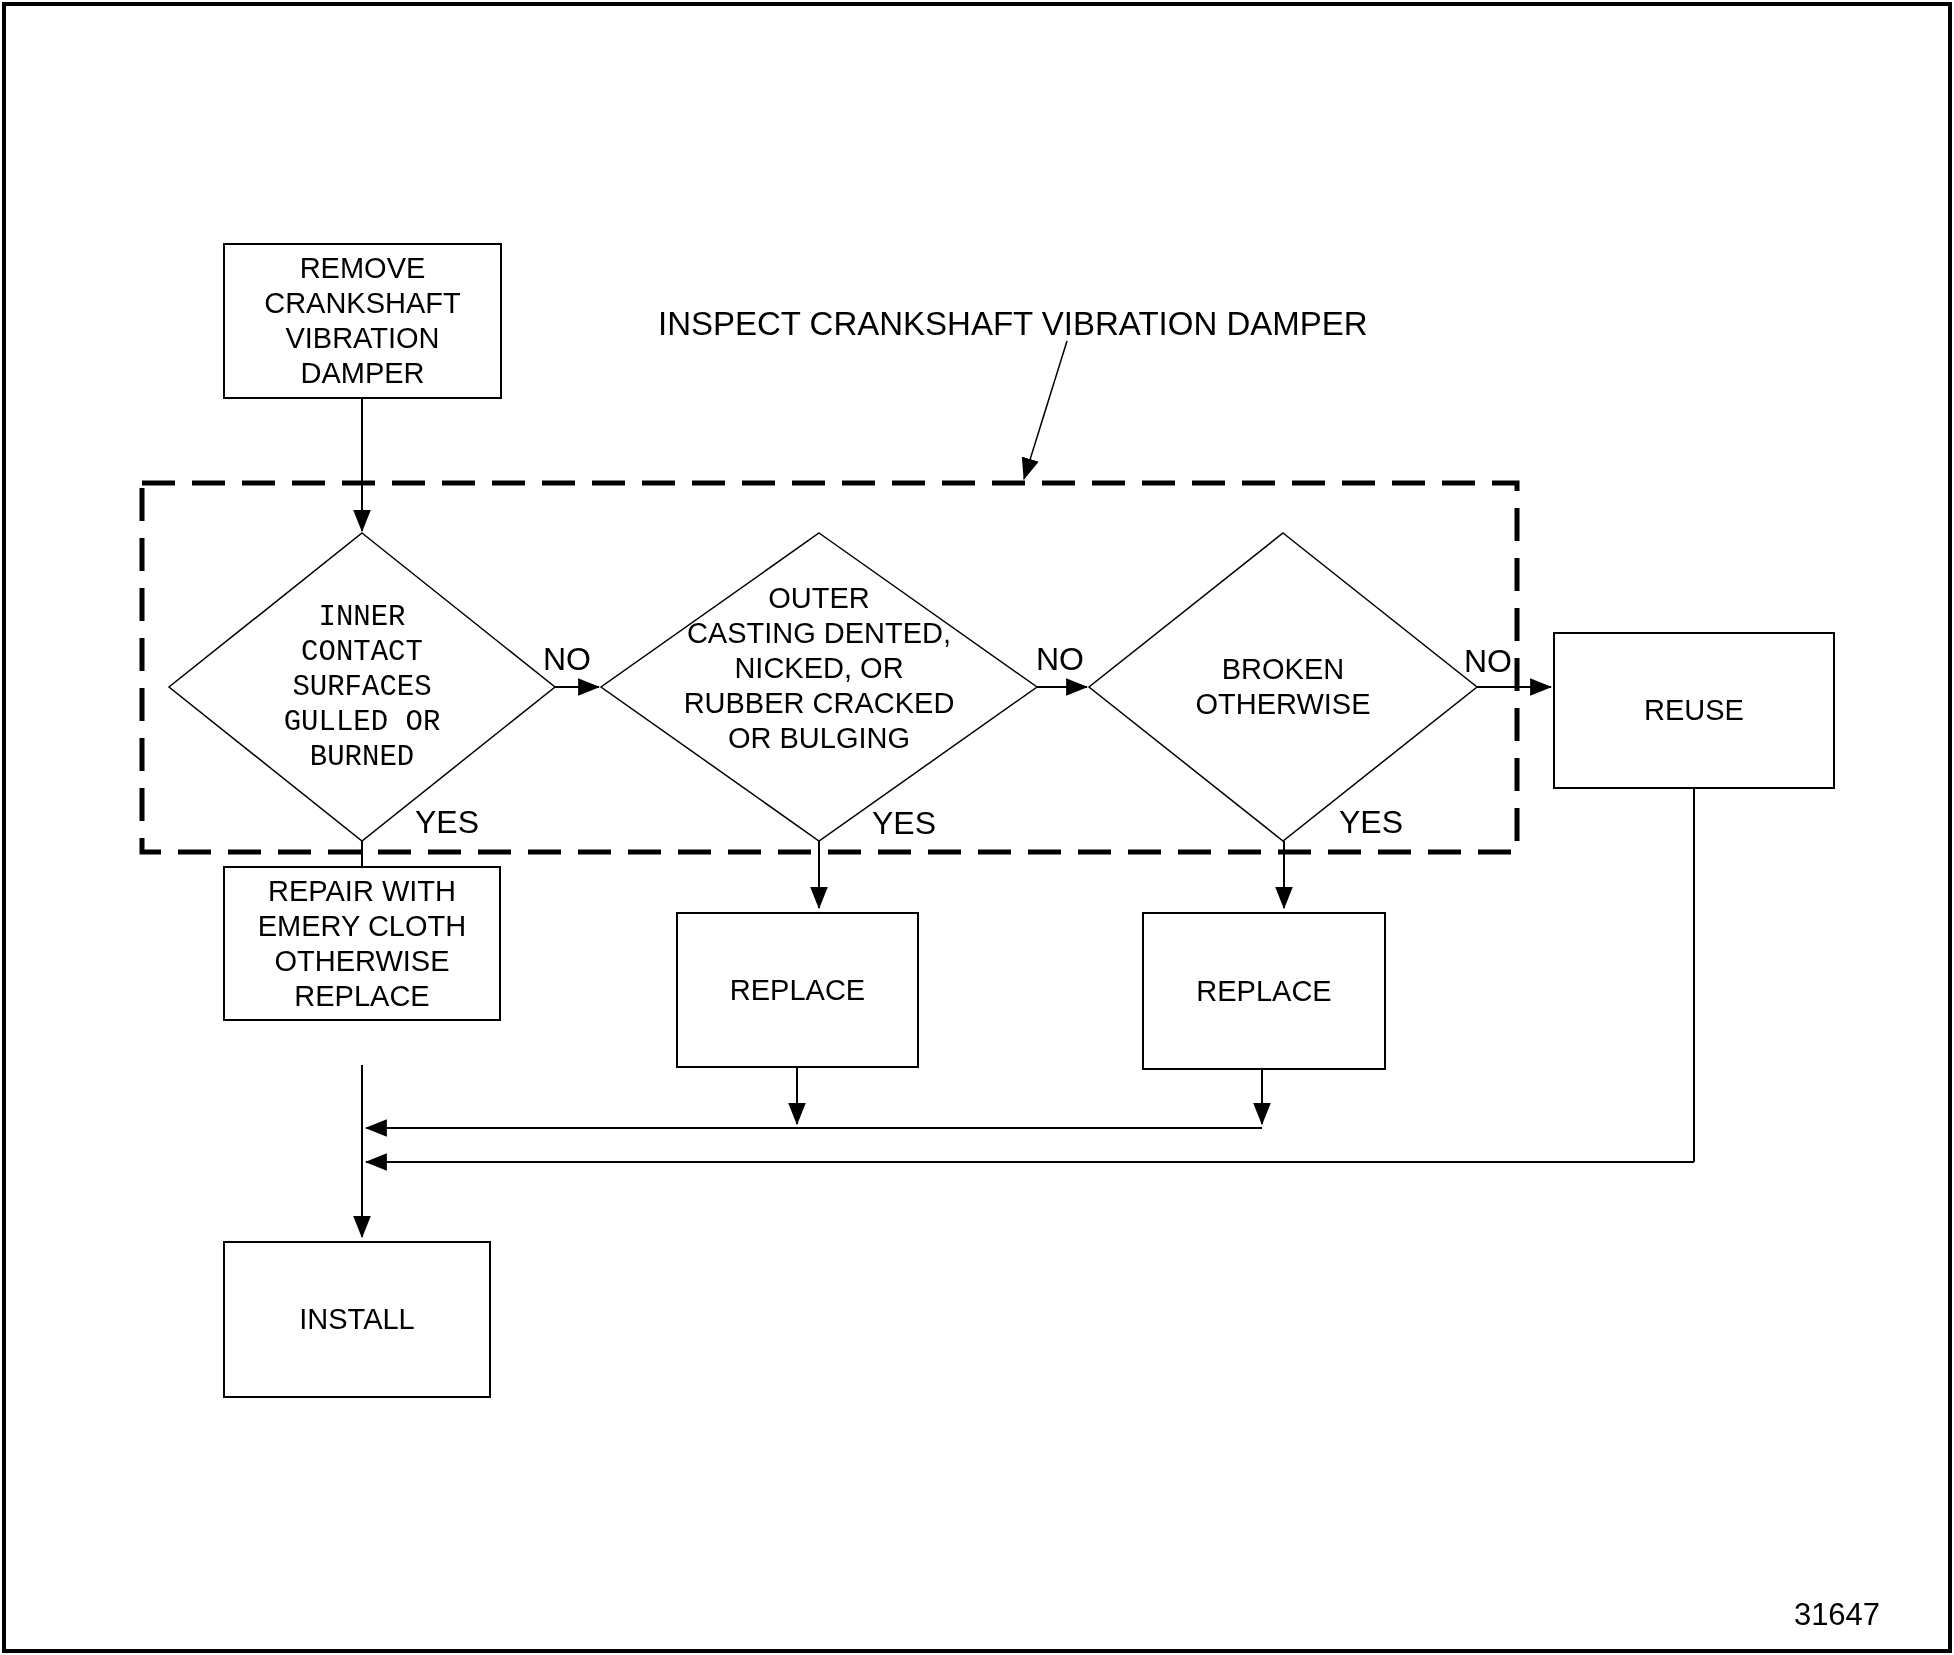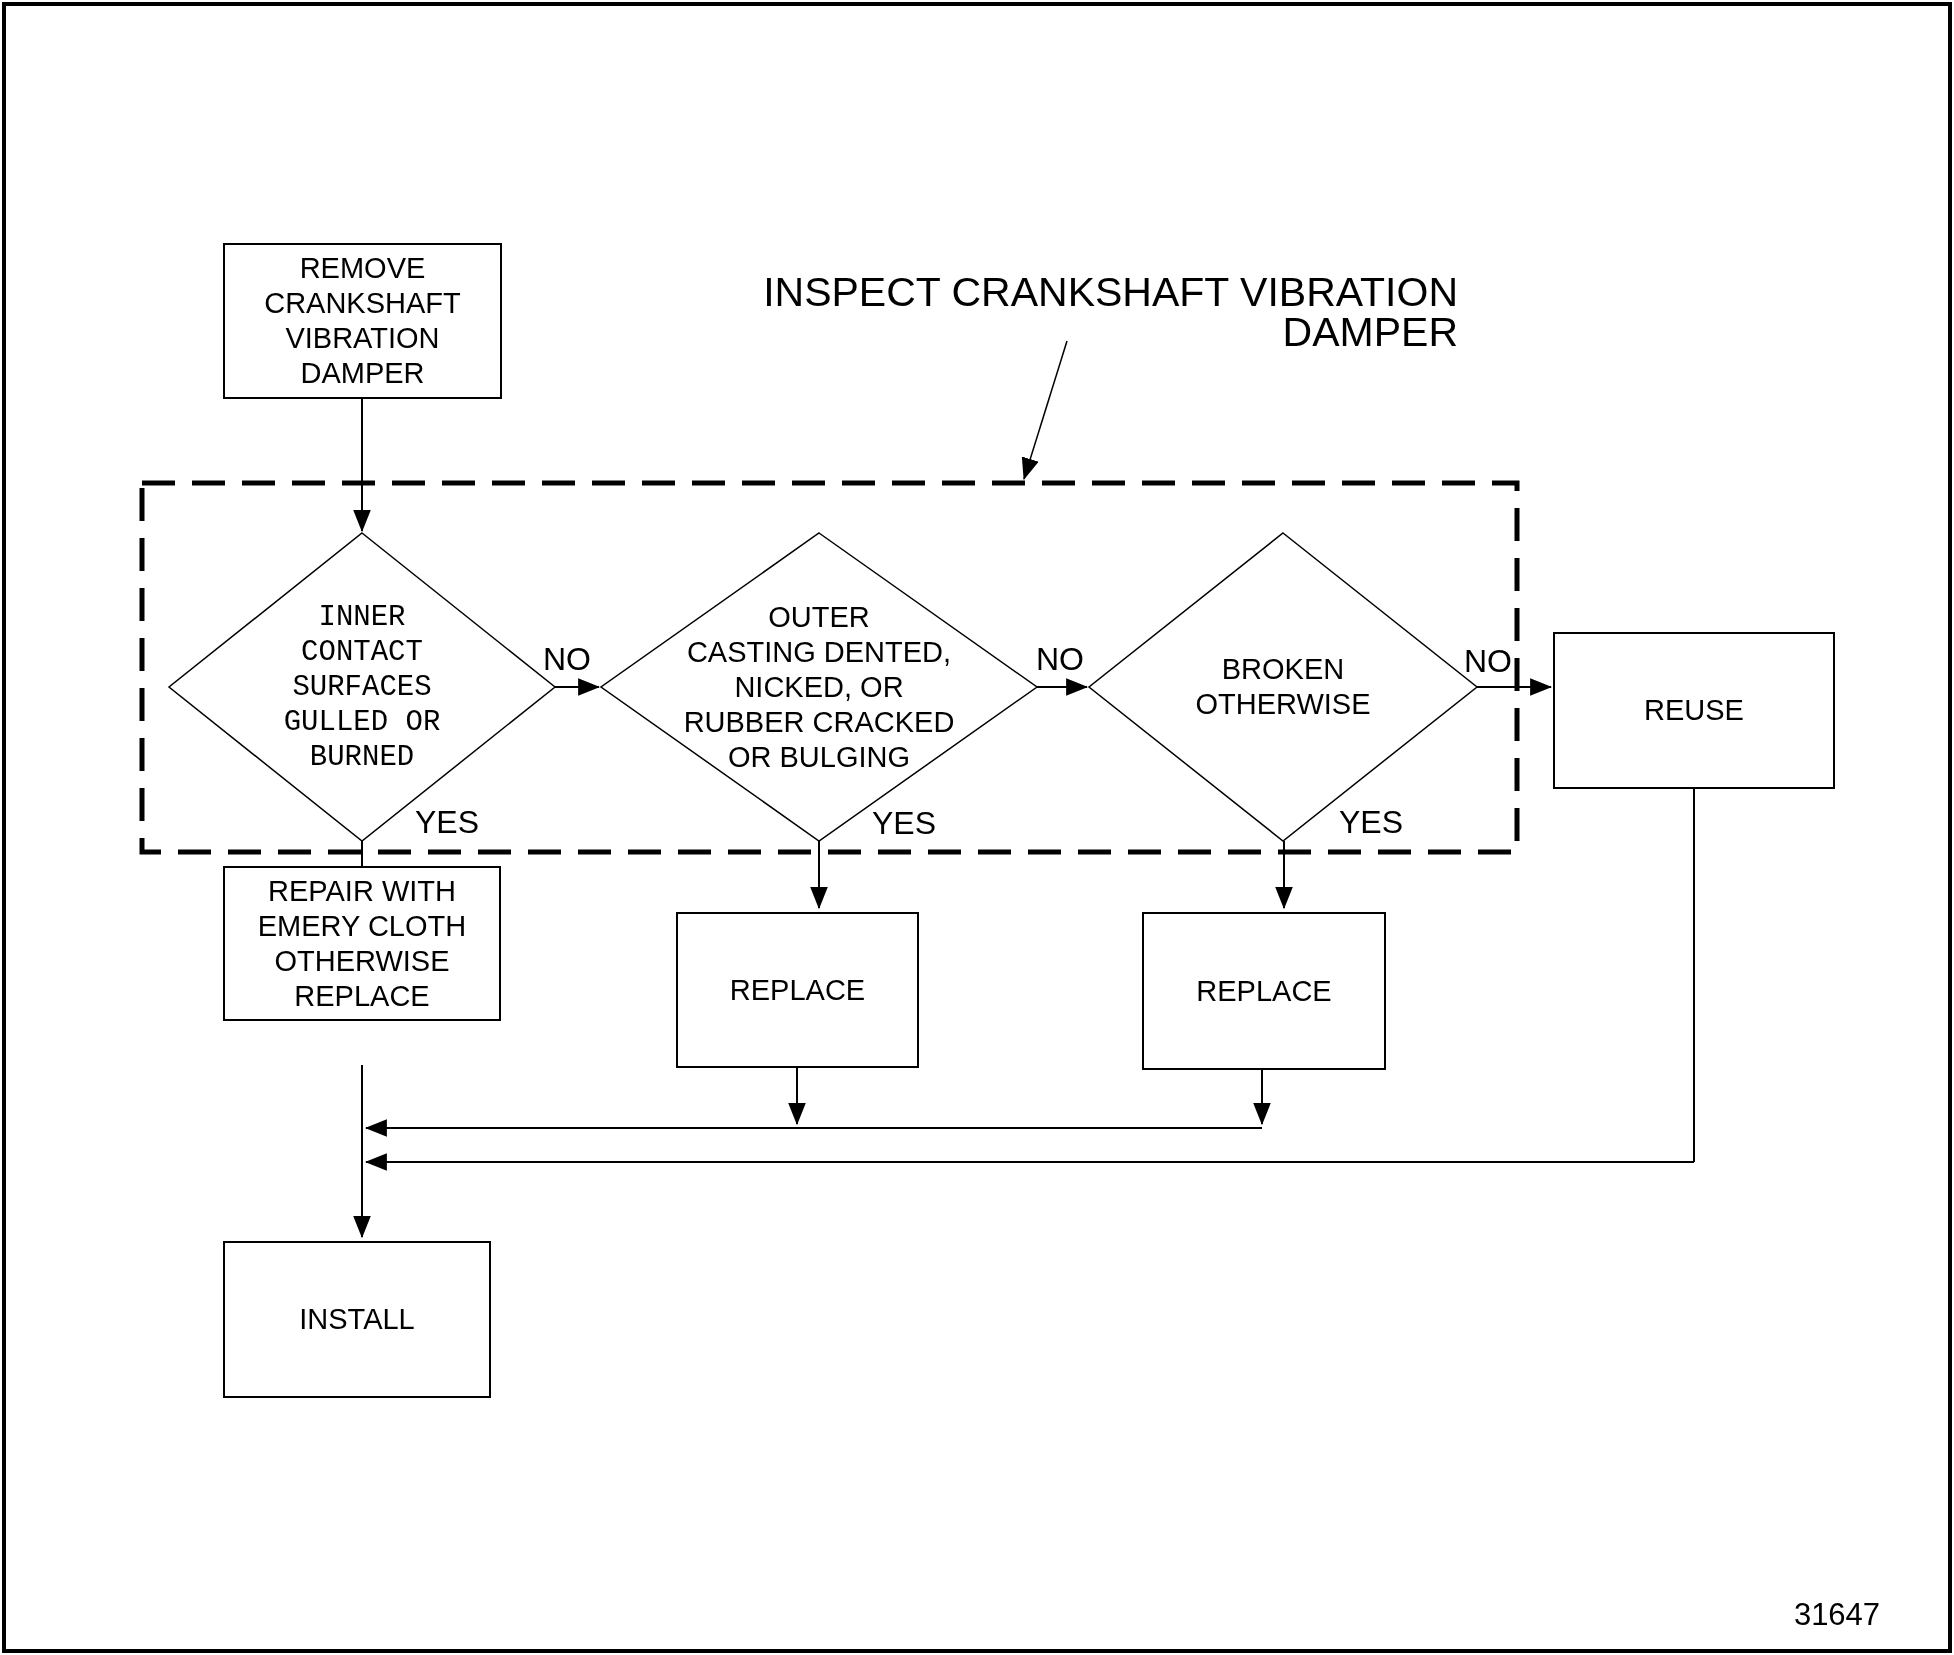--- a/index.html
+++ b/index.html
@@ -17,34 +17,34 @@
     text-align:center; white-space:pre-line;
     border:2px solid #000; background:#ffffff;
     font-size:29px; line-height:35px;
   }
   .dtext {
     position:absolute; display:flex; align-items:center; justify-content:center;
     text-align:center; white-space:pre-line;
     font-size:29px; line-height:35px;
   }
   .elabel { position:absolute; transform:translate(-50%,-50%); font-size:32px; }
-  .title  { position:absolute; left:658px; top:272px; width:800px; text-align:right; font-size:41px; line-height:40px; }
+  .title  { position:absolute; left:658px; top:304px; width:800px; text-align:left; font-size:33px; line-height:40px; }
   .fignum { position:absolute; left:1757px; top:1597px; width:160px; text-align:center; font-size:31px; }
 
   
   .n-remove   { left:223px;  top:243px;  width:279px; height:156px; }
   .n-reuse    { left:1553px; top:603px;  width:282px; height:157px;margin-top:29px; }
   .n-repair   { left:223px;  top:866px;  width:278px; height:155px; }
   .n-replace1 { left:676px;  top:912px;  width:243px; height:156px; }
   .n-replace2 { left:1142px; top:912px;  width:244px; height:158px; }
   .n-install  { left:223px;  top:1241px; width:268px; height:157px; }
 
   
   .t-inner  { left:169px;  top:533px; width:386px; height:308px;font-family:Liberation Mono, monospace; }
-  .t-outer  { left:601px;  top:533px; width:436px; height:308px; }
+  .t-outer  { left:601px;  top:514px; width:436px; height:308px; }
   .t-broken { left:1089px; top:533px; width:388px; height:308px; }
 
   
   .l-no1  { left:567px;  top:659px; }
   .l-no2  { left:1060px; top:659px; }
   .l-no3  { left:1488px; top:661px; }
   .l-yes1 { left:447px;  top:822px; }
   .l-yes2 { left:904px;  top:823px; }
   .l-yes3 { left:1371px; top:822px; }
 </style>

